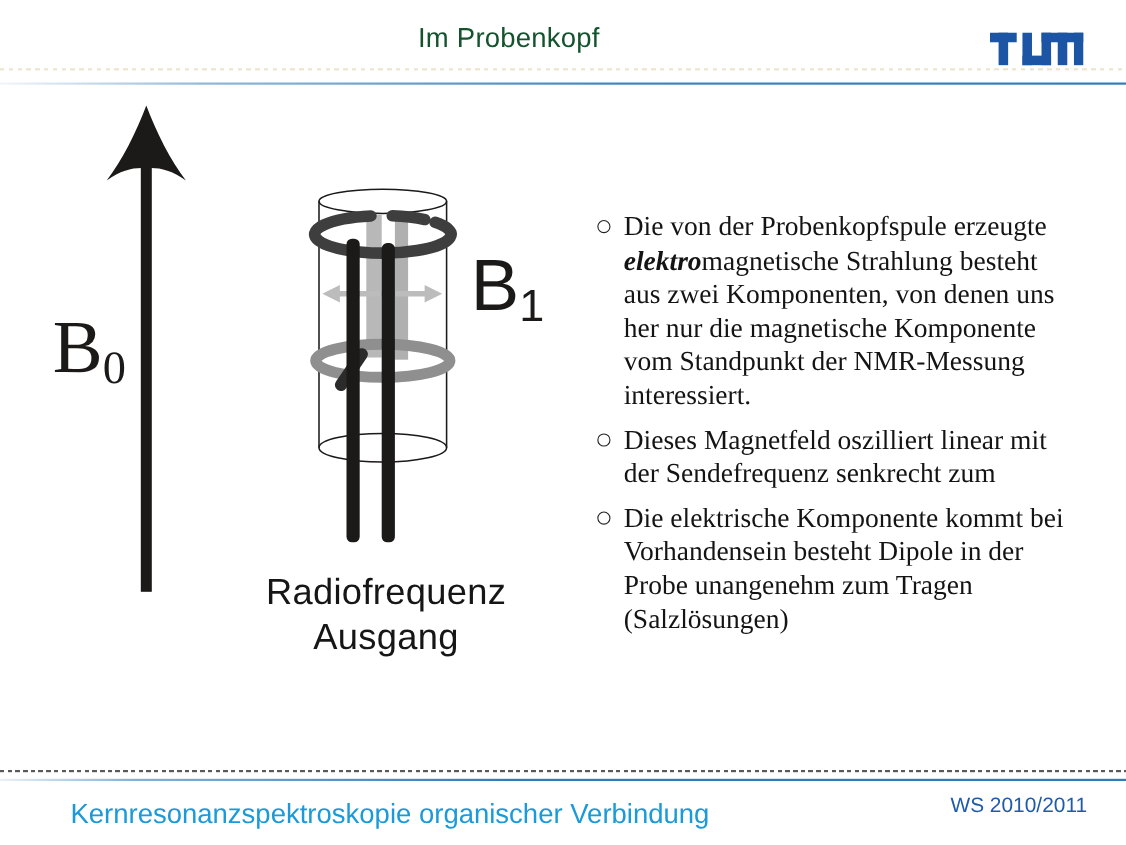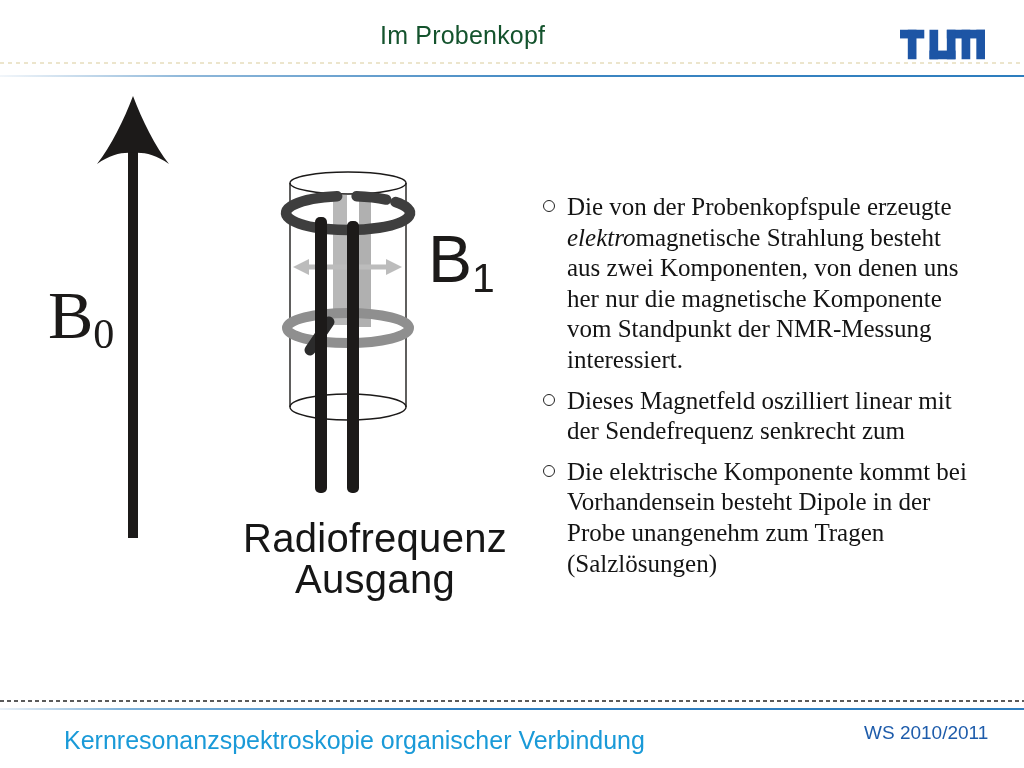--- a/index.html
+++ b/index.html
@@ -18,32 +18,32 @@
   
   .b0-arrow{left:95px;top:92px;width:80px;height:450px;}
   .b0-label{left:48px;top:281px;font-family:"Liberation Serif",serif;
             font-size:68px;color:#1c1a19;line-height:1;}
   .formula sub{font-size:.62em;vertical-align:-0.24em;}
 
   
   .coil{left:265px;top:155px;width:245px;height:350px;}
   .b1-label{left:428px;top:226px;font-size:66px;color:#1c1a19;line-height:1;}
 
-  .rf-label{left:240px;top:518px;width:270px;text-align:center;
-            font-size:40px;line-height:40.5px;color:#161616;letter-spacing:.3px;}
+  .rf-label{left:216px;top:518px;width:270px;text-align:center;
+            font-size:33px;line-height:40.5px;color:#161616;letter-spacing:.3px;}
   .rf-label div{white-space:nowrap;}
 
   
   .bullets{left:540px;top:192px;width:480px;color:#141414;
            font-family:"Liberation Serif",serif;font-size:25px;line-height:30.6px;}
   .bullet{position:relative;padding-left:27px;margin-bottom:10px;}
   .marker{position:absolute;left:3px;top:8px;width:10px;height:10px;
           border:1.6px solid #222;border-radius:50%;}
   .bline{white-space:nowrap;}
-  .bline em{font-style:italic;}
+  .bline em{font-style:italic;font-weight:bold;}
 
   
   .footer-dash{left:0;top:700px;width:1024px;height:2px;
      background:repeating-linear-gradient(90deg,#5a5a5a 0 4px,transparent 4px 7px);}
   .footer-rule{left:0;top:708px;width:1024px;height:2px;
      background:linear-gradient(90deg,#eaf1f7 0%,#7fb2d9 12%,#2d7dbe 45%,#2d7dbe 100%);}
   .footer-course{left:64px;top:726px;font-size:25px;color:#1a9ad8;}
   .footer-sem{left:864px;top:722px;font-size:19px;color:#1e5cab;}
 </style>
 </head>

